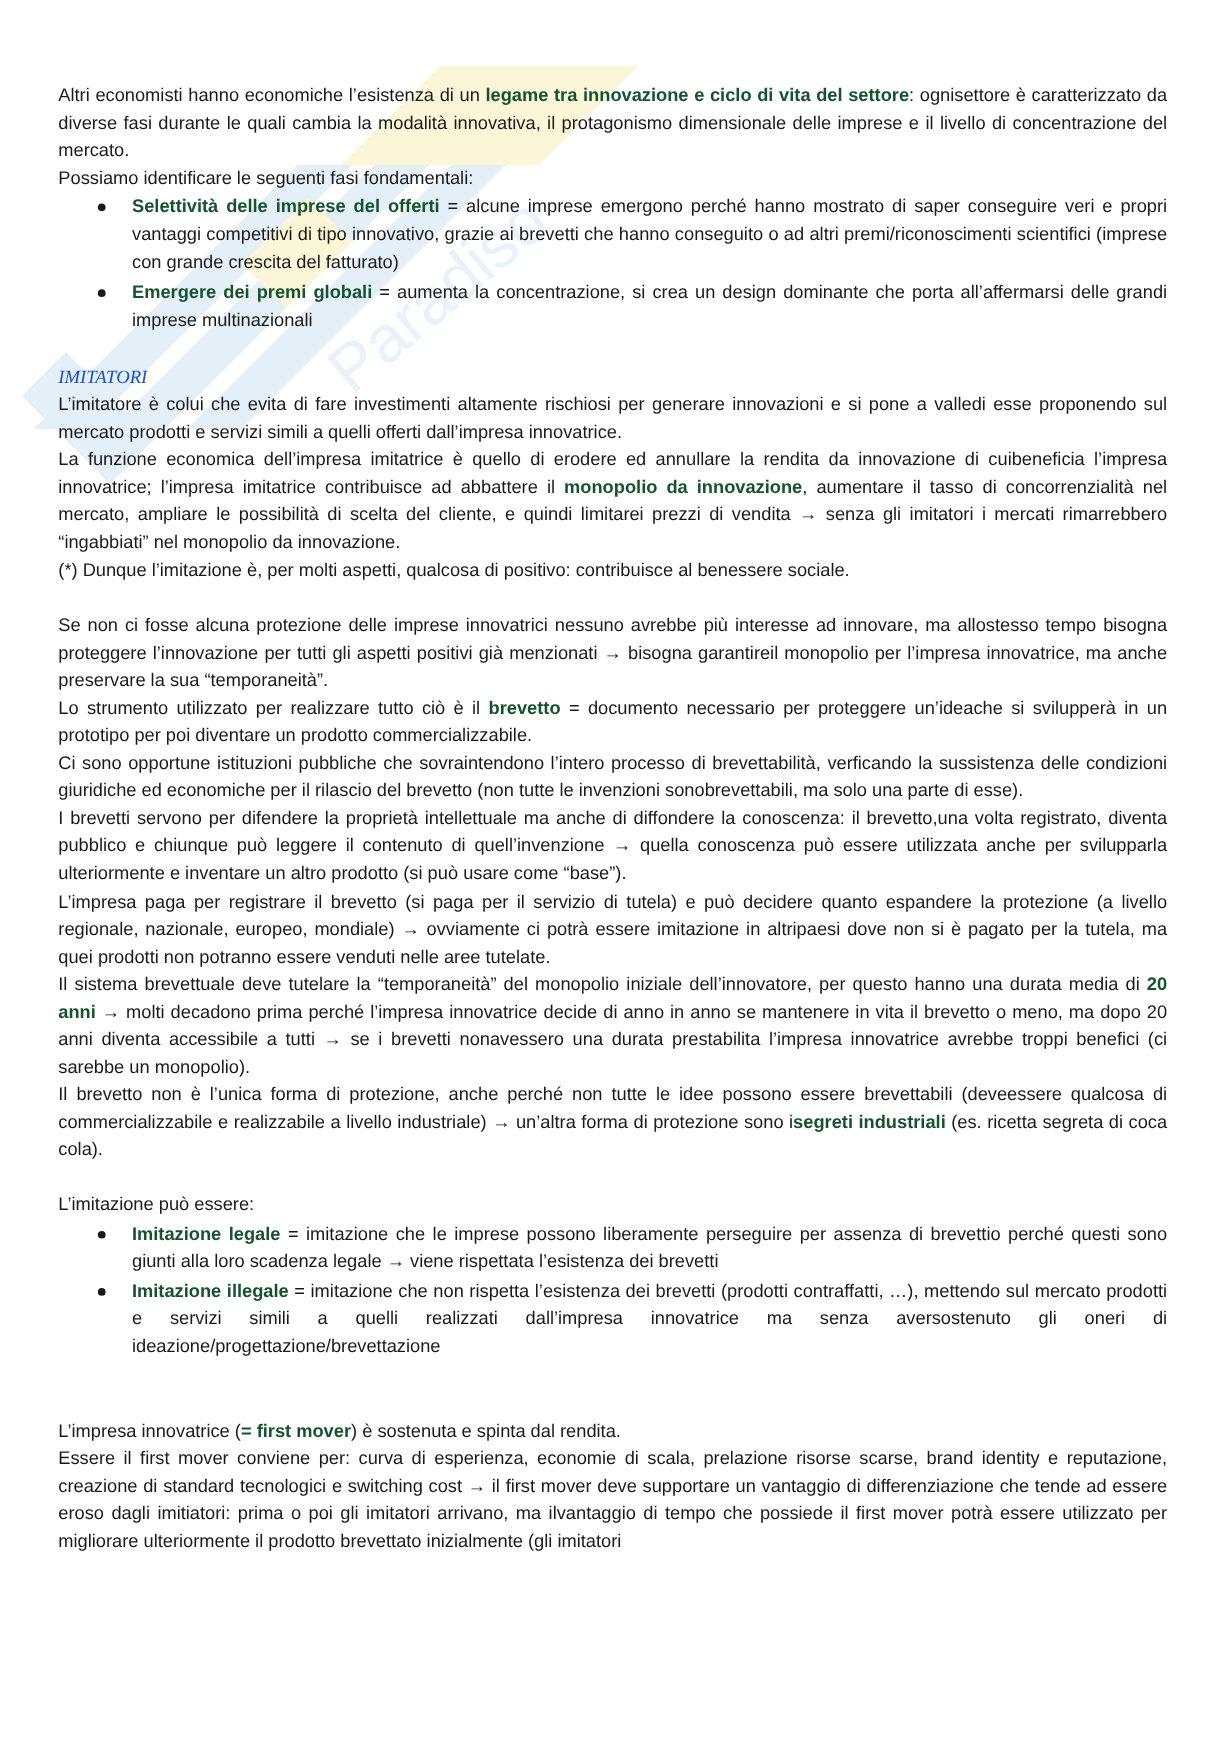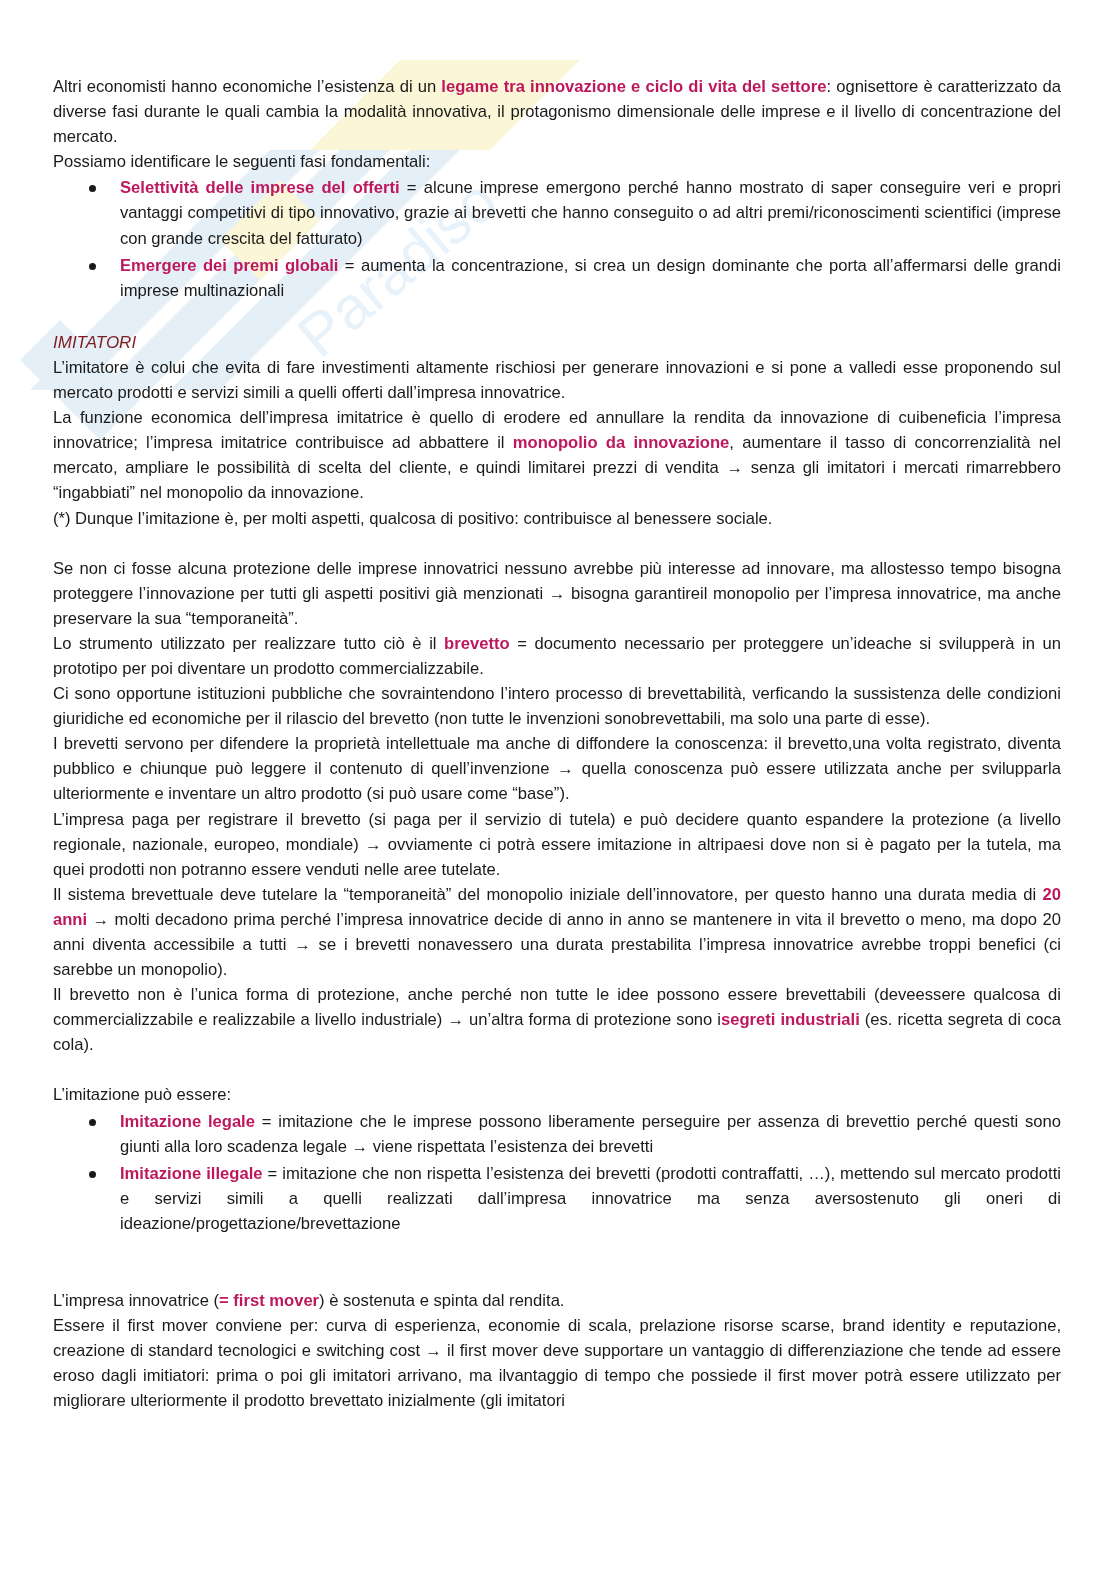--- a/index.html
+++ b/index.html
@@ -20,24 +20,25 @@
   }
   .page p { margin: 0; }
   .gap { height: 25px; }
   .gap2 { height: 50px; }
   ul.bullets { margin: 0; padding: 0 0 0 67px; list-style: none; }
   ul.bullets li { position: relative; margin: 1px 0 2px 0; }
   ul.bullets li .dot {
     position: absolute; left: -31px; top: 10px; width: 7px; height: 7px;
     background: #1a1a1a; border-radius: 50%;
   }
-  b { font-weight: bold; color: #be185d; }
+  b { font-weight: bold; color: #14532d; }
   .heading {
-    color: #7f1d1d; font-style: italic; font-size: 17px;
+    color: #1d4ed8; font-style: italic; font-size: 17px;
     margin-top: 8px;
+    font-family: Liberation Serif, serif;
   }
   .arrow { font-weight: bold; }
 </style>
 </head>
 <body>
 
 <svg class="watermark" viewBox="0 0 720 420">
   <g fill="#cfe3f3">
     <polygon points="10,330 250,90 300,90 60,330"></polygon>
     <polygon points="80,330 320,90 370,90 130,330"></polygon>

